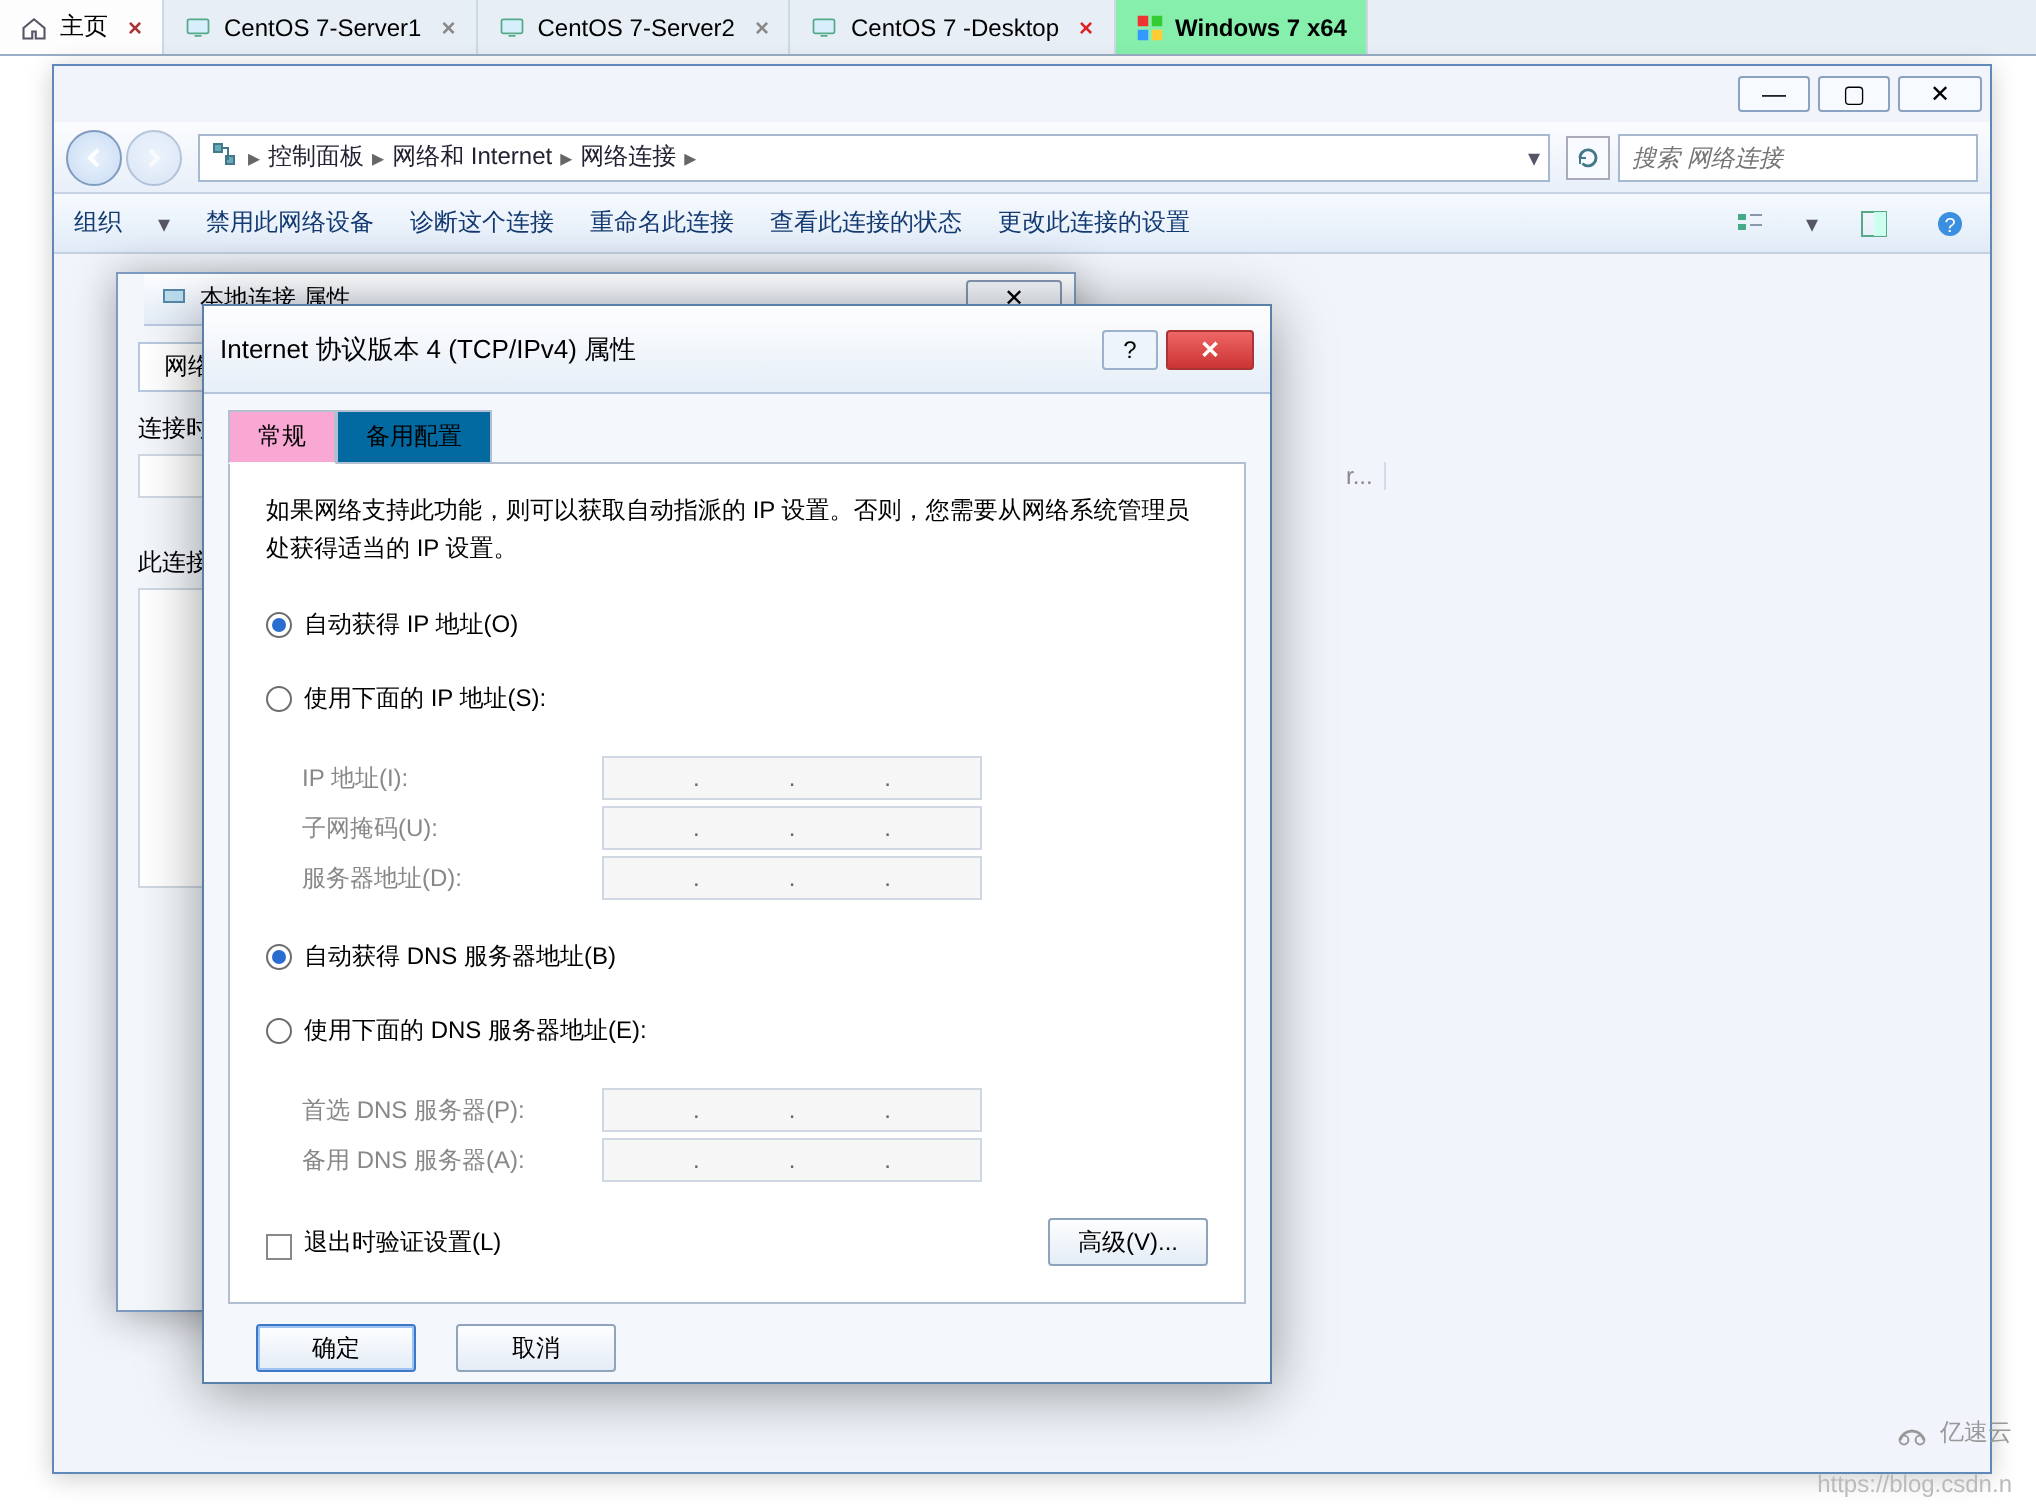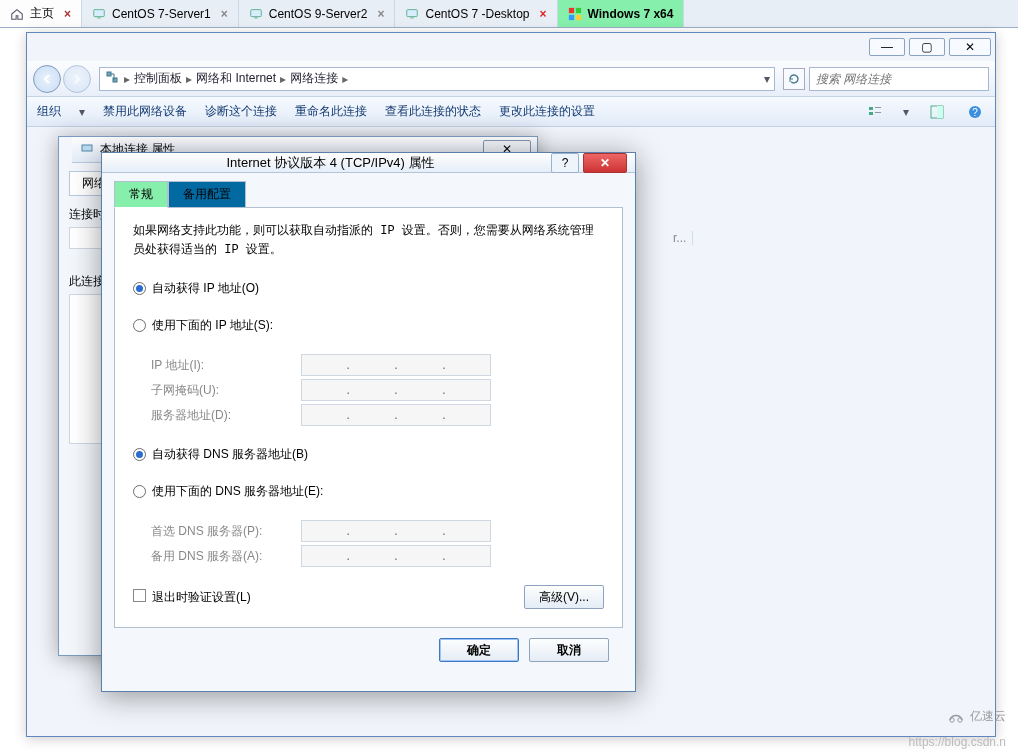--- a/index.html
+++ b/index.html
@@ -51,47 +51,47 @@
   .pb-tab { padding: 3px 12px; border:1px solid #b8c8de; border-bottom:none; background:#fff; margin-right:-1px; }
   .pb-label { margin: 10px 0 4px; }
   .pb-field { height: 22px; border:1px solid #cfd7e2; background:#fff; width: 100%; }
 
   
   .tcpip {
     position: absolute; left: 101px; top: 152px; width: 535px; height: 540px;
     border: 1px solid #5b7fab; background: #f4f7fb;
     box-shadow: 0 4px 28px rgba(0,0,0,0.4);
   }
-  .tcp-title { height: 20px; display: flex; align-items:center; padding: 0 8px; background: linear-gradient(#fefefe,#e6eef8); border-bottom: 1px solid #b3c4db; text-align: center; }
+  .tcp-title { height: 44px; display: flex; align-items:center; padding: 0 8px; background: linear-gradient(#fefefe,#e6eef8); border-bottom: 1px solid #b3c4db; }
   .tcp-title .ttl { flex:1; font-size: 13px; }
   .tcp-title .help-btn { width: 28px; height: 20px; border:1px solid #9cb1cb; background:#eef4fb; border-radius:2px; display:flex; align-items:center; justify-content:center; margin-right:4px; }
   .tcp-title .close-btn { width: 44px; height: 20px; border:1px solid #a33; background: linear-gradient(#e66,#c33); color:#fff; border-radius:2px; display:flex; align-items:center; justify-content:center; font-weight:bold; }
 
   .tcp-body { padding: 8px 12px 12px; }
   .tcp-tabs { display:flex; margin-bottom: -1px; }
   .tcp-tab { padding: 4px 14px; border:1px solid #b2bfd0; background:#0369a1; font-size:12px; cursor:pointer; }
-  .tcp-tab.active { background:#86efac; border-bottom-color:#fff; }
+  .tcp-tab.active { background:#f9a8d4; border-bottom-color:#fff; }
   .tcp-panel { border:1px solid #b2bfd0; background:#fff; padding: 14px 18px 18px; }
 
-  .desc { line-height: 1.6; margin-bottom: 18px; font-family: Liberation Mono, monospace; }
+  .desc { line-height: 1.6; margin-bottom: 18px; }
 
   .radio-row { display:flex; align-items:center; gap:6px; margin: 20px 0; }
   .radio { width:13px; height:13px; border-radius:50%; border:1px solid #6d6d6d; display:flex; align-items:center; justify-content:center; background:#fff; }
   .radio.checked::after { content:""; width:7px; height:7px; border-radius:50%; background:#2a6dd0; }
 
   .ip-grid { margin: 4px 0 14px 18px; }
   .ip-row { display:grid; grid-template-columns: 150px 190px; align-items:center; margin: 3px 0; }
   .ip-row .lbl { color:#888; }
   .ip-input { height:22px; border:1px solid #cfd7e2; background:#f6f6f6; display:flex; align-items:center; justify-content:space-evenly; color:#888; }
   .ip-input .dot { color:#666; }
 
-  .check-row { display:flex; align-items:flex-start; gap:6px; margin-top: 16px; }
+  .check-row { display:flex; align-items:flex-end; gap:6px; margin-top: 16px; }
   .check { width:13px; height:13px; border:1px solid #888; background:#fff; }
   .btn { min-width: 80px; height: 24px; border:1px solid #8fa3bf; background: linear-gradient(#fdfefe,#e4ecf6); border-radius:2px; display:inline-flex; align-items:center; justify-content:center; padding: 0 10px; cursor:pointer; }
-  .dlg-buttons { display:flex; justify-content:flex-end; gap: 10px; padding: 10px 14px 0; font-weight: bold; }
+  .dlg-buttons { display:flex; gap: 20px; padding: 10px 14px 0; }
   .btn.primary { border-color:#3d77c8; box-shadow: 0 0 0 1px #9dc4f2 inset; }
 
   .details-floating { position:absolute; left:646px; top:198px; color:#888; border-right:1px solid #d2dbe7; padding-right:6px; }
 
   
   .watermark { position:absolute; right:12px; bottom:6px; color:#bbb; font-size:12px; }
   .logo-ys { position:absolute; right:12px; bottom:30px; color:#999; font-size:12px; display:flex; align-items:center; gap:4px; }
 </style>
 </head>
 <body>
@@ -116,21 +116,21 @@
     <span>CentOS 7-Server1</span>
     <span class="close" style="color:#888">×</span>
   </div>
   <div class="vm-tab">
     <span class="icon-vm">
         <svg viewBox="0 0 16 16">
           <rect x="2" y="3" width="12" height="8" rx="1" fill="#d7eefc" stroke="#5a8"></rect>
           <rect x="6" y="12" width="4" height="1" fill="#5a8"></rect>
         </svg>
       </span>
-    <span>CentOS 9-Server2</span>
+    <span>CentOS 7-Server2</span>
     <span class="close" style="color:#888">×</span>
   </div>
   <div class="vm-tab">
     <span class="icon-vm">
         <svg viewBox="0 0 16 16">
           <rect x="2" y="3" width="12" height="8" rx="1" fill="#d7eefc" stroke="#5a8"></rect>
           <rect x="6" y="12" width="4" height="1" fill="#5a8"></rect>
         </svg>
       </span>
     <span>CentOS 7 -Desktop</span>

